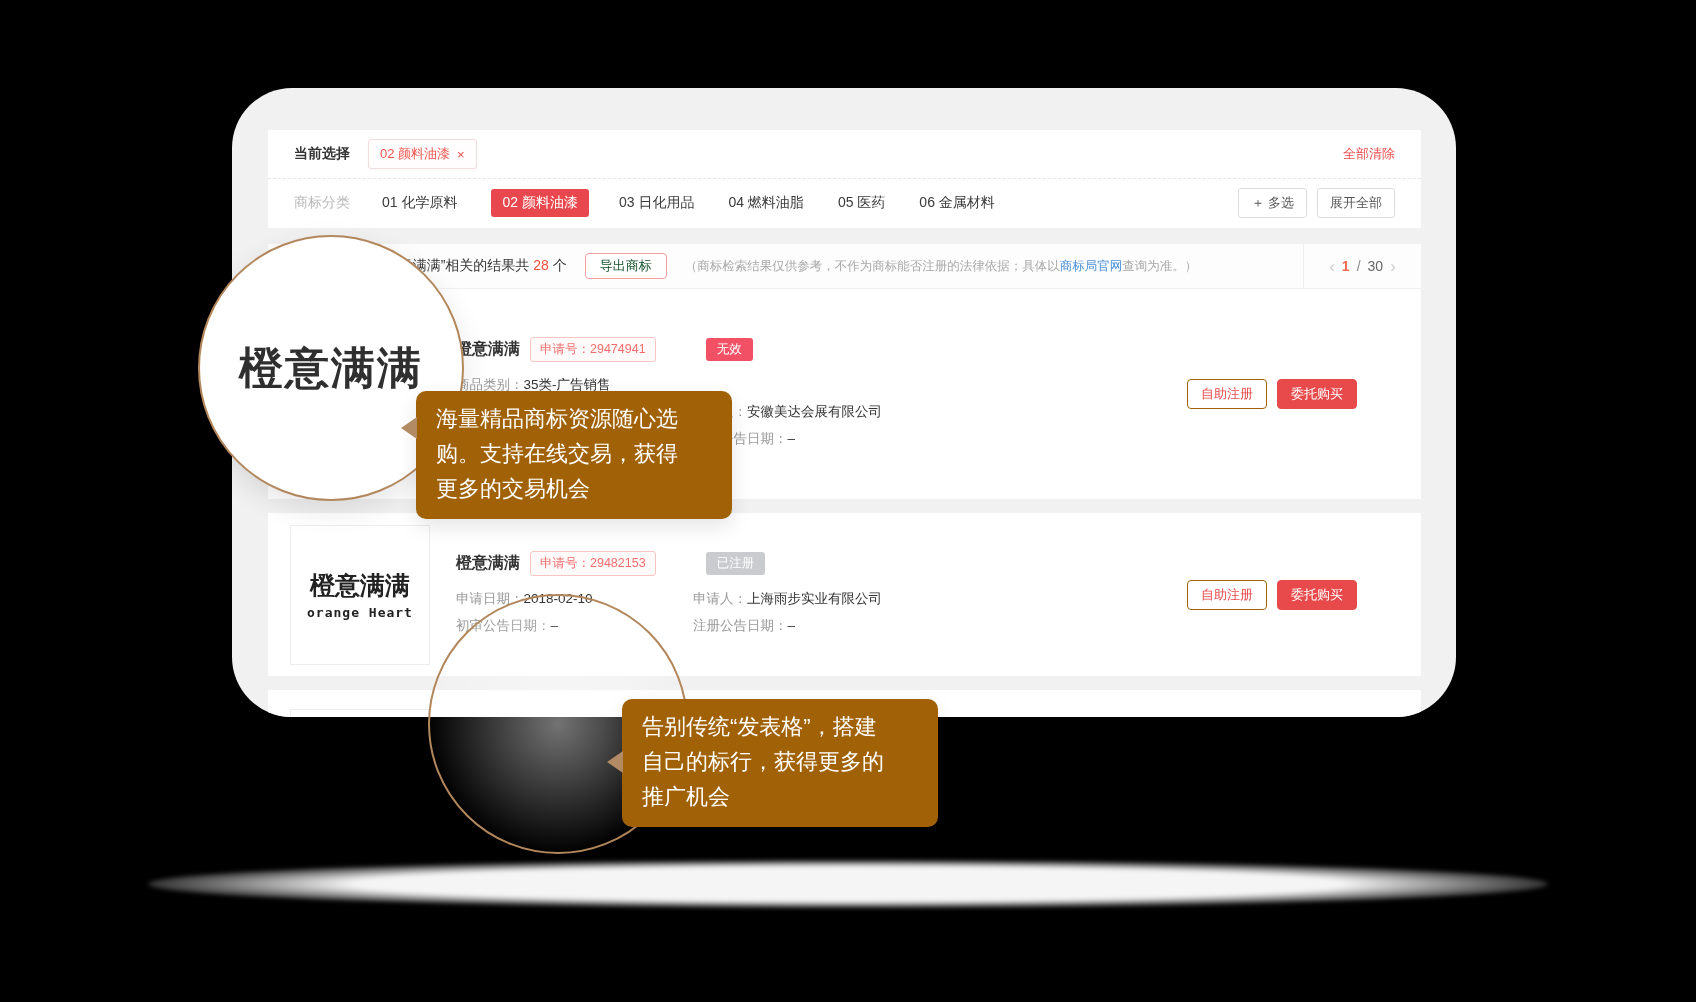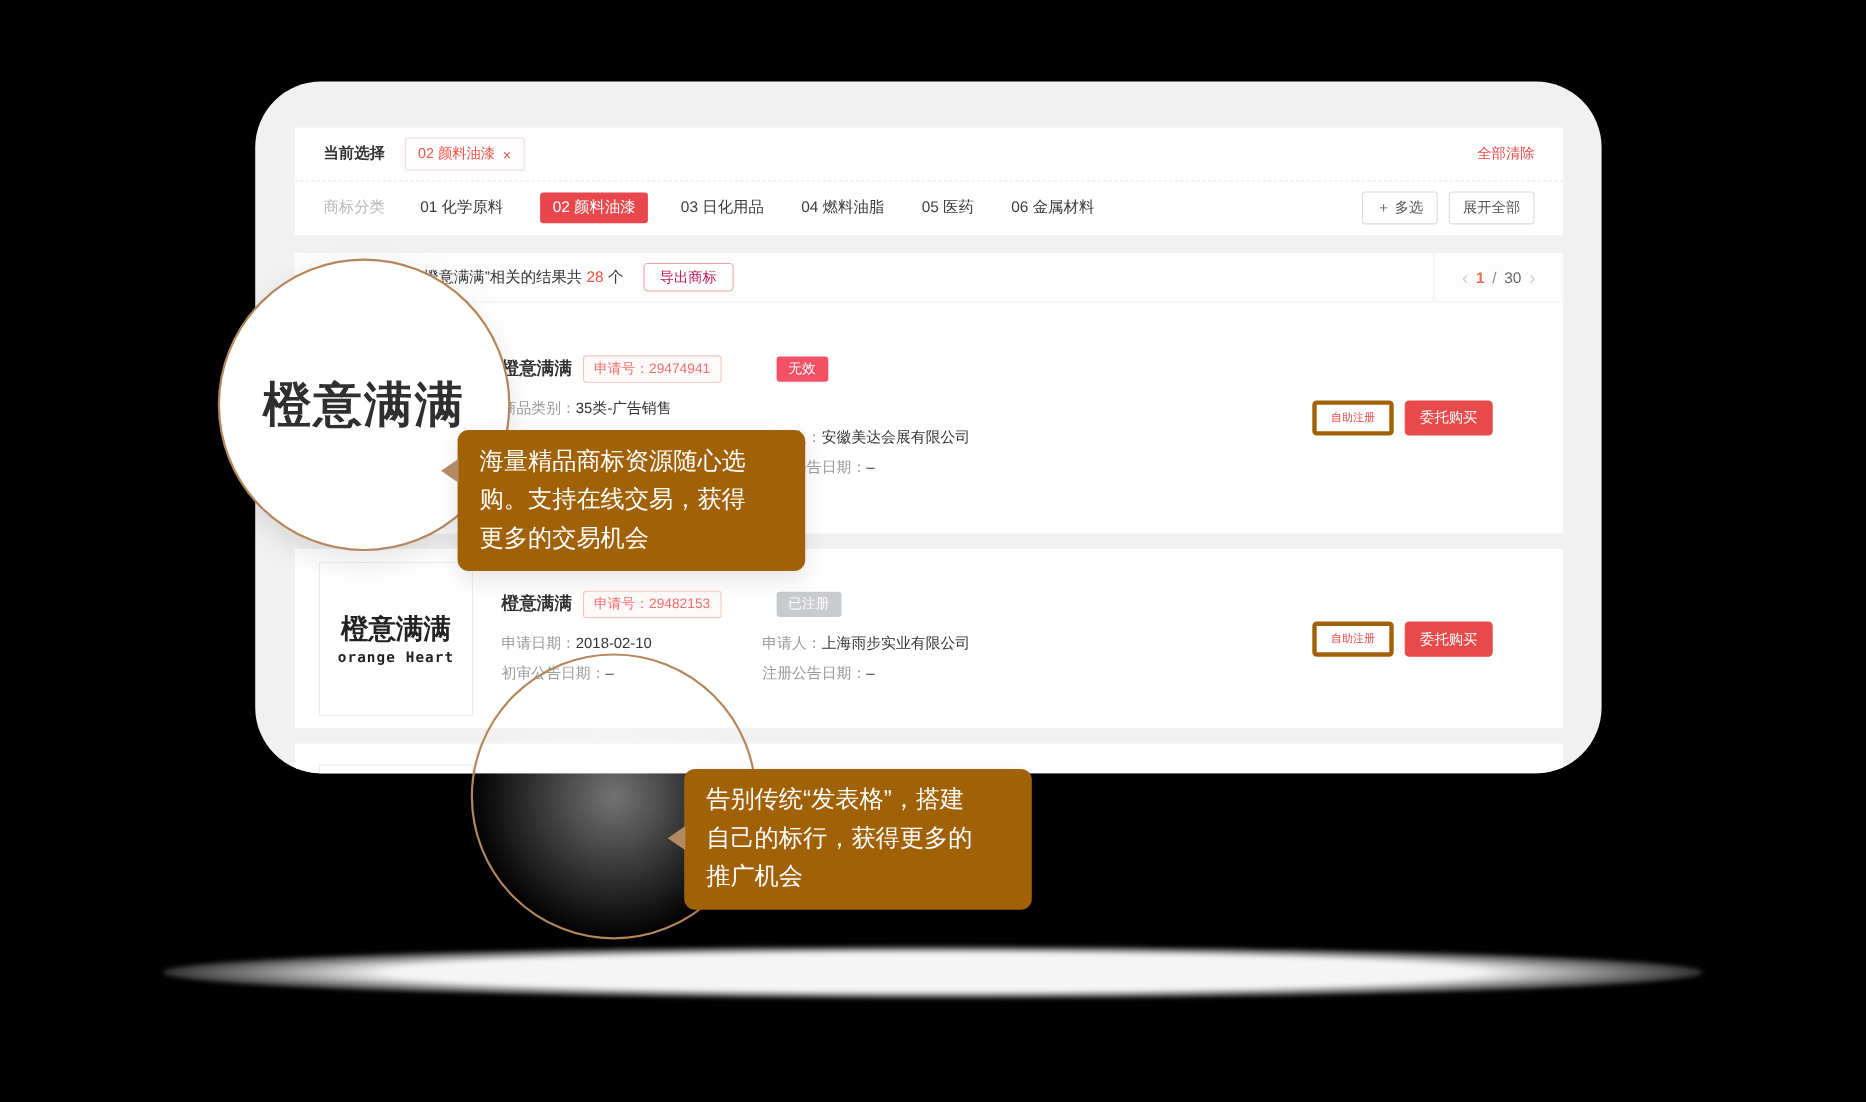--- a/index.html
+++ b/index.html
@@ -4,21 +4,21 @@
 <style>
   html,body{margin:0;padding:0;}
   .page{position:relative;width:1696px;height:1002px;background:#000;overflow:hidden;
         font-family:"Liberation Sans",sans-serif;-webkit-font-smoothing:antialiased;}
 
   
   .base-shadow{position:absolute;left:148px;top:860px;width:1400px;height:48px;border-radius:50%;
     background:radial-gradient(ellipse at center,#f5f5f5 50%,rgba(245,245,245,0) 76%);filter:blur(2px);}
 
   
-  .screen{position:absolute;left:232px;top:74px;width:1224px;height:629px;background:#f1f1f2;
+  .screen{position:absolute;left:232px;top:88px;width:1224px;height:629px;background:#f1f1f2;
     border-radius:60px;overflow:hidden;}
 
   
   .topcard{position:absolute;left:36px;top:42px;width:1153px;height:98px;background:#fff;}
   .topcard-row1{height:49px;display:flex;align-items:center;padding:0 26px;border-bottom:1px dashed #e6e6e6;box-sizing:border-box;}
   .cur-label{font-size:14px;color:#333;font-weight:700;margin-right:18px;}
   .sel-tag{display:inline-flex;align-items:center;border:1px solid #f0dddd;background:#fffdfd;border-radius:3px;
     padding:5px 11px;font-size:13px;color:#f0544c;box-shadow:0 1px 3px rgba(0,0,0,0.04);cursor:pointer;}
   .sel-tag .x{margin-left:7px;color:#e84a4b;font-size:13px;}
   .spacer{flex:1;}
@@ -29,21 +29,21 @@
   .cat-item.selected{background:#e8484d;color:#fff;padding:5px 11px;border-radius:3px;margin-right:30px;}
   .top-btn{border:1px solid #dcdcdc;background:#fff;border-radius:3px;padding:5px 12px;font-size:13px;color:#555;
     margin-left:10px;cursor:pointer;white-space:nowrap;}
 
   
   .resultscard{position:absolute;left:36px;top:156px;width:1153px;height:624px;background:#fff;border-radius:0 0 10px 10px;}
   .res-header{height:45px;border-bottom:1px solid #f0f0f0;display:flex;align-items:stretch;box-sizing:border-box;background:#fdfdfd;}
   .res-header-left{flex:1;display:flex;align-items:center;padding:0 16px 0 28px;min-width:0;}
   .summary{font-size:14px;color:#333;white-space:nowrap;}
   .summary .count{color:#f0503f;}
-  .export-btn{margin:0 18px;border:1px solid #f4a0a0;background:#fff;color:#be185d;border-radius:4px;
+  .export-btn{margin:0 18px;border:1px solid #f4a0a0;background:#fff;color:#14532d;border-radius:4px;
     padding:3px 14px;font-size:13px;cursor:pointer;white-space:nowrap;font-family:Liberation Serif, serif;}
   .disclaimer{font-size:12.5px;color:#a8a8a8;white-space:nowrap;overflow:hidden;}
   .disclaimer .lk{color:#4a90d9;cursor:pointer;}
   .res-pagination{width:117px;border-left:1px solid #efefef;display:flex;align-items:center;justify-content:center;gap:7px;font-size:14px;}
   .pg-prev,.pg-next{color:#ccc;font-size:17px;cursor:pointer;line-height:1;}
   .pg-cur{color:#ee6a4f;font-weight:700;}
   .pg-sep{color:#888;}
   .pg-total{color:#666;}
 
   .row{display:flex;align-items:center;padding:0 64px 0 22px;box-sizing:border-box;}
@@ -62,21 +62,21 @@
   .row-name{font-size:16px;font-weight:700;color:#333;}
   .appno-pill{border:1px solid #f8c5c5;background:#fffafa;color:#f26d6d;font-size:12.5px;padding:3px 9px;border-radius:3px;white-space:nowrap;}
   .status-pill{font-size:12.5px;color:#fff;padding:3px 11px;border-radius:3px;white-space:nowrap;margin-left:40px;}
   .status-invalid{background:#f25165;}
   .status-registered{background:#c9cbce;}
   .field-line{font-size:13.5px;color:#333;line-height:27px;white-space:nowrap;}
   .f-label{color:#9a9a9a;}
   .pair{display:inline-block;min-width:237px;}
 
   .row-actions{display:flex;gap:10px;flex:none;}
-  .btn-outline-red{border:4px solid #a16207;background:#fff;color:#e84a4b;border-radius:4px;padding:5px 13px;font-size:10px;cursor:pointer;white-space:nowrap;}
+  .btn-outline-red{border:1px solid #a16207;background:#fff;color:#e84a4b;border-radius:4px;padding:5px 13px;font-size:13px;cursor:pointer;white-space:nowrap;}
   .btn-red{border:1px solid #e84a4b;background:#e84a4b;color:#fff;border-radius:4px;padding:5px 13px;font-size:13px;cursor:pointer;white-space:nowrap;}
 
   
   .lens1{position:absolute;left:198px;top:235px;width:262px;height:262px;border-radius:50%;
     background:#fff;border:2px solid #b3875c;box-shadow:0 10px 28px rgba(0,0,0,0.10);
     display:flex;align-items:center;justify-content:center;z-index:5;}
   .lens1-text{font-size:44px;font-weight:700;color:#2f2f2f;letter-spacing:2px;}
   .lens2{position:absolute;left:428px;top:594px;width:256px;height:256px;border-radius:50%;
     border:2px solid #b3875c;background:radial-gradient(circle,rgba(255,255,255,0.45),rgba(255,255,255,0) 72%);z-index:5;}
   .callout{position:absolute;width:276px;background:#a16207;border-radius:10px;padding:10px 20px 13px;
@@ -120,20 +120,21 @@
         <button class="top-btn">展开全部</button>
       </div>
     </div>
 
     <div class="resultscard">
 
       <div class="res-header">
         <div class="res-header-left">
           <span class="summary"><span>已为您检索到“橙意满满”相关的结果共 </span><span class="count">28</span><span> 个</span></span>
           <button class="export-btn">导出商标</button>
+          <span class="disclaimer"><span>（商标检索结果仅供参考，不作为商标能否注册的法律依据；具体以</span><span class="lk">商标局官网</span><span>查询为准。）</span></span>
         </div>
         <div class="res-pagination">
           <span class="pg-prev">‹</span>
           <span class="pg-cur">1</span>
           <span class="pg-sep">/</span>
           <span class="pg-total">30</span>
           <span class="pg-next">›</span>
         </div>
       </div>
 

